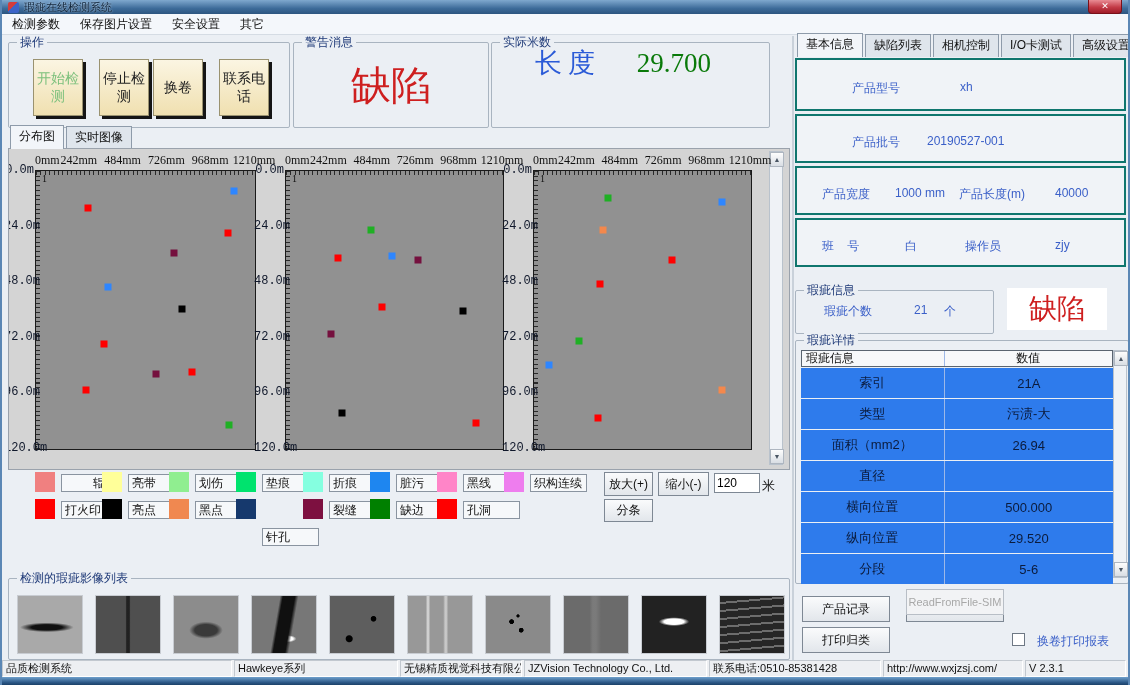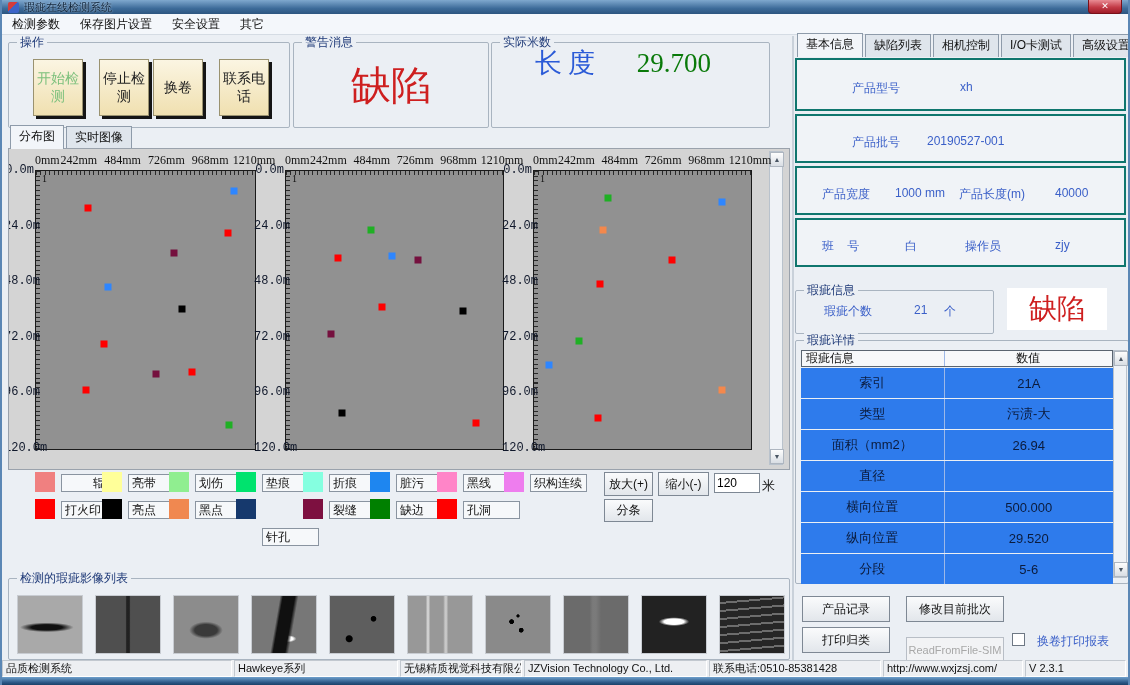--- a/index.html
+++ b/index.html
@@ -355,21 +355,21 @@
       </div>
   </div>
   <div class="vscroll" style="left:1111px;top:350px;height:228px;">
     <div class="varrow" style="top:0;">▲</div>
     <div class="varrow" style="bottom:0;">▼</div>
   </div>
 
   <div class="sys-btn" style="left:800px;top:596px;width:86px;height:24px;line-height:24px;">产品记录</div>
   <div class="sys-btn" style="left:904px;top:596px;width:96px;height:24px;line-height:24px;">修改目前批次</div>
   <div class="sys-btn" style="left:800px;top:627px;width:86px;height:24px;line-height:24px;">打印归类</div>
-  <div class="sys-btn disabled" style="left:904px;top:637px;width:96px;height:24px;line-height:24px;">ReadFromFile-SIM</div>
+  <div class="sys-btn disabled" style="left:904px;top:589px;width:96px;height:24px;line-height:24px;">ReadFromFile-SIM</div>
   <div class="checkbox" style="left:1010px;top:633px;"></div>
   <span class="blue-t" style="left:1035px;top:633px;">换卷打印报表</span>
 
   <div id="statusbar">
     <span style="width:230px;">品质检测系统</span>
     <span style="width:164px;">Hawkeye系列</span>
     <span style="width:122px;">无锡精质视觉科技有限公司</span>
     <span style="width:183px;">JZVision Technology Co., Ltd.</span>
     <span style="width:172px;">联系电话:0510-85381428</span>
     <span style="width:140px;">http://www.wxjzsj.com/</span>

